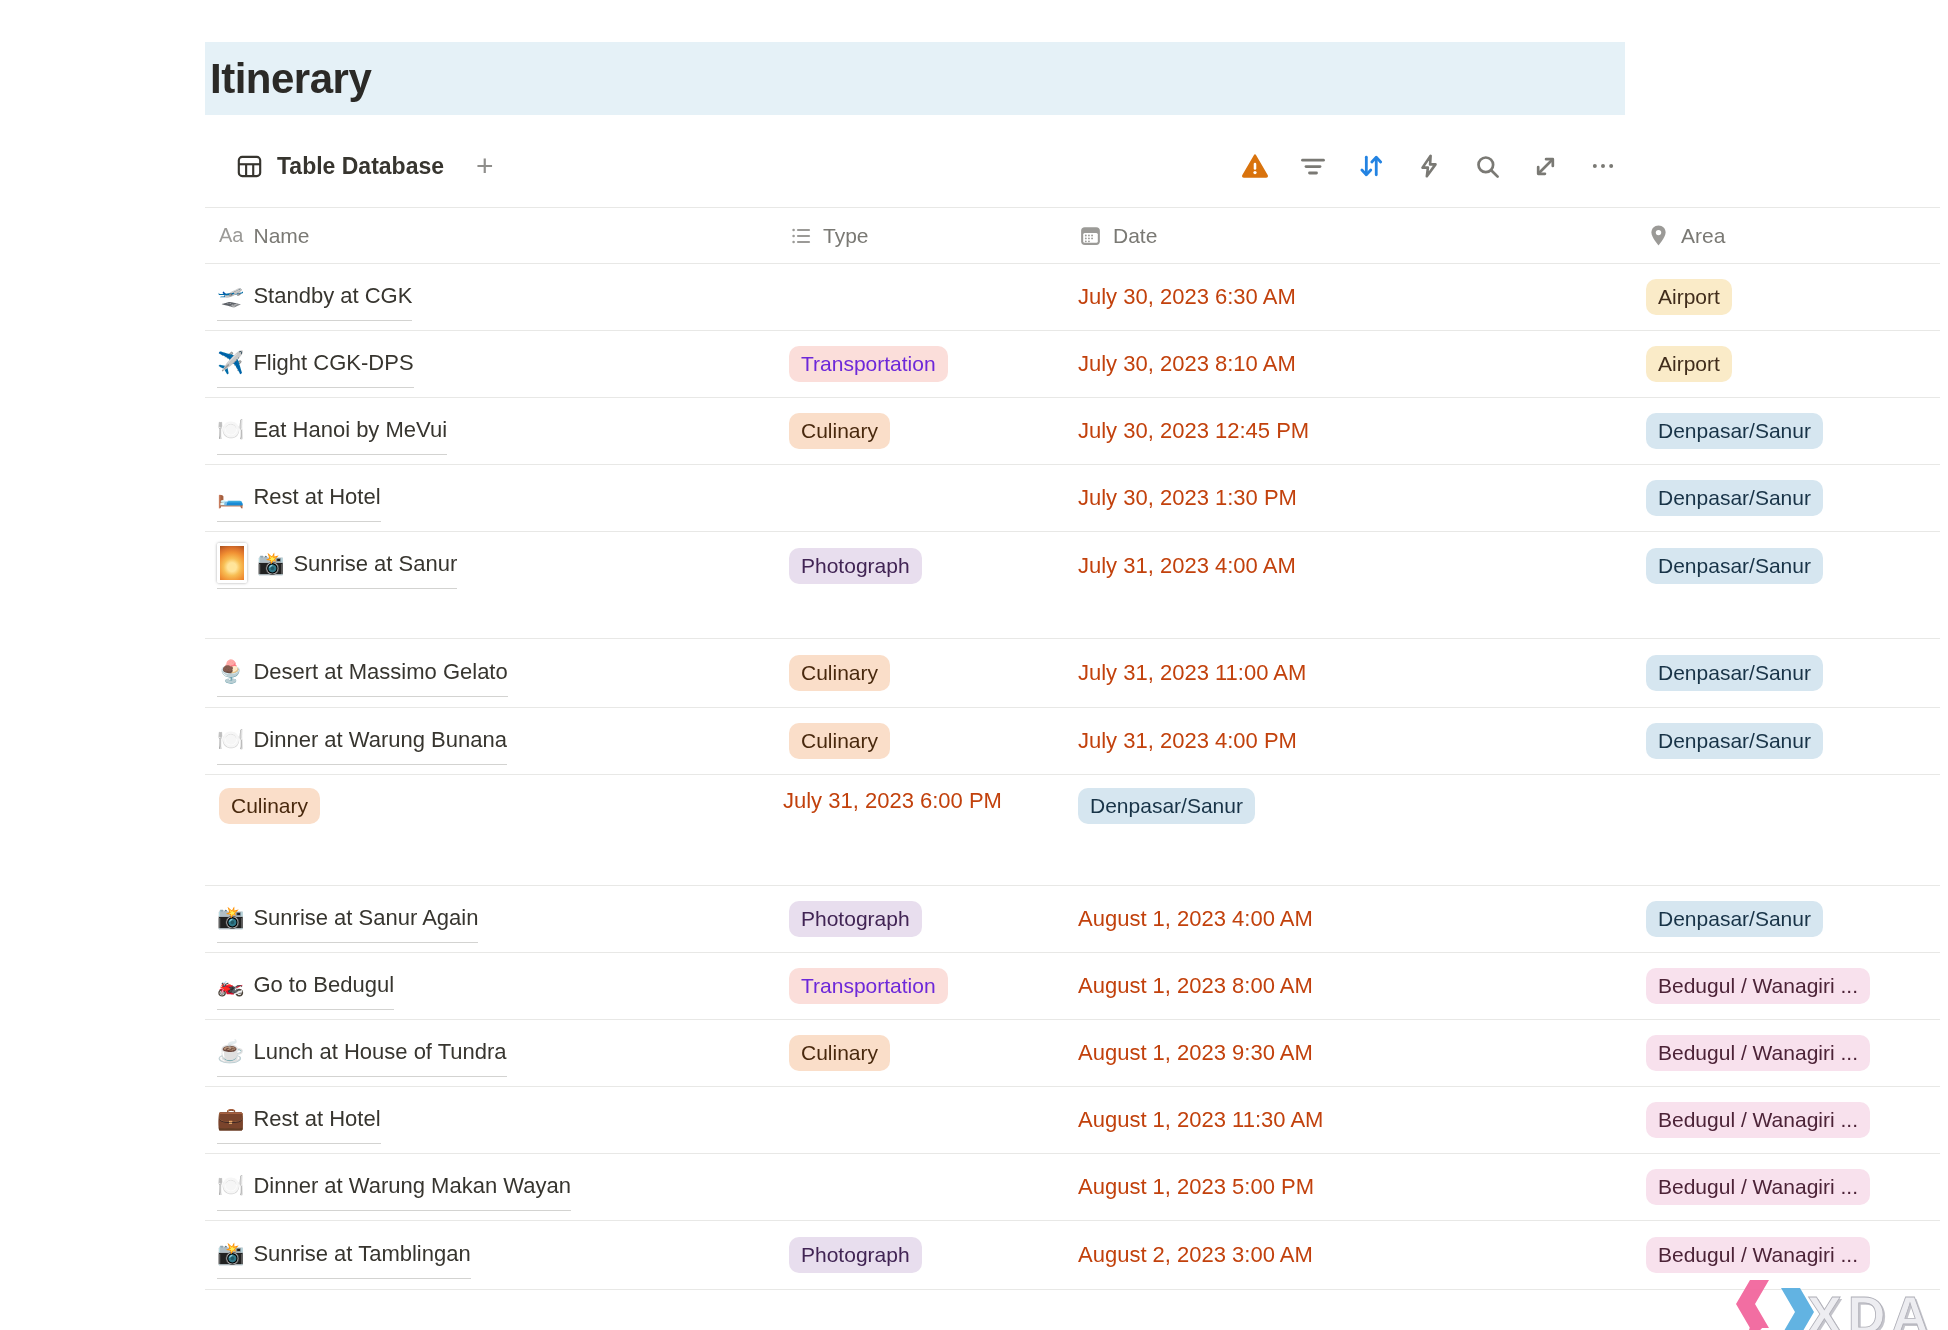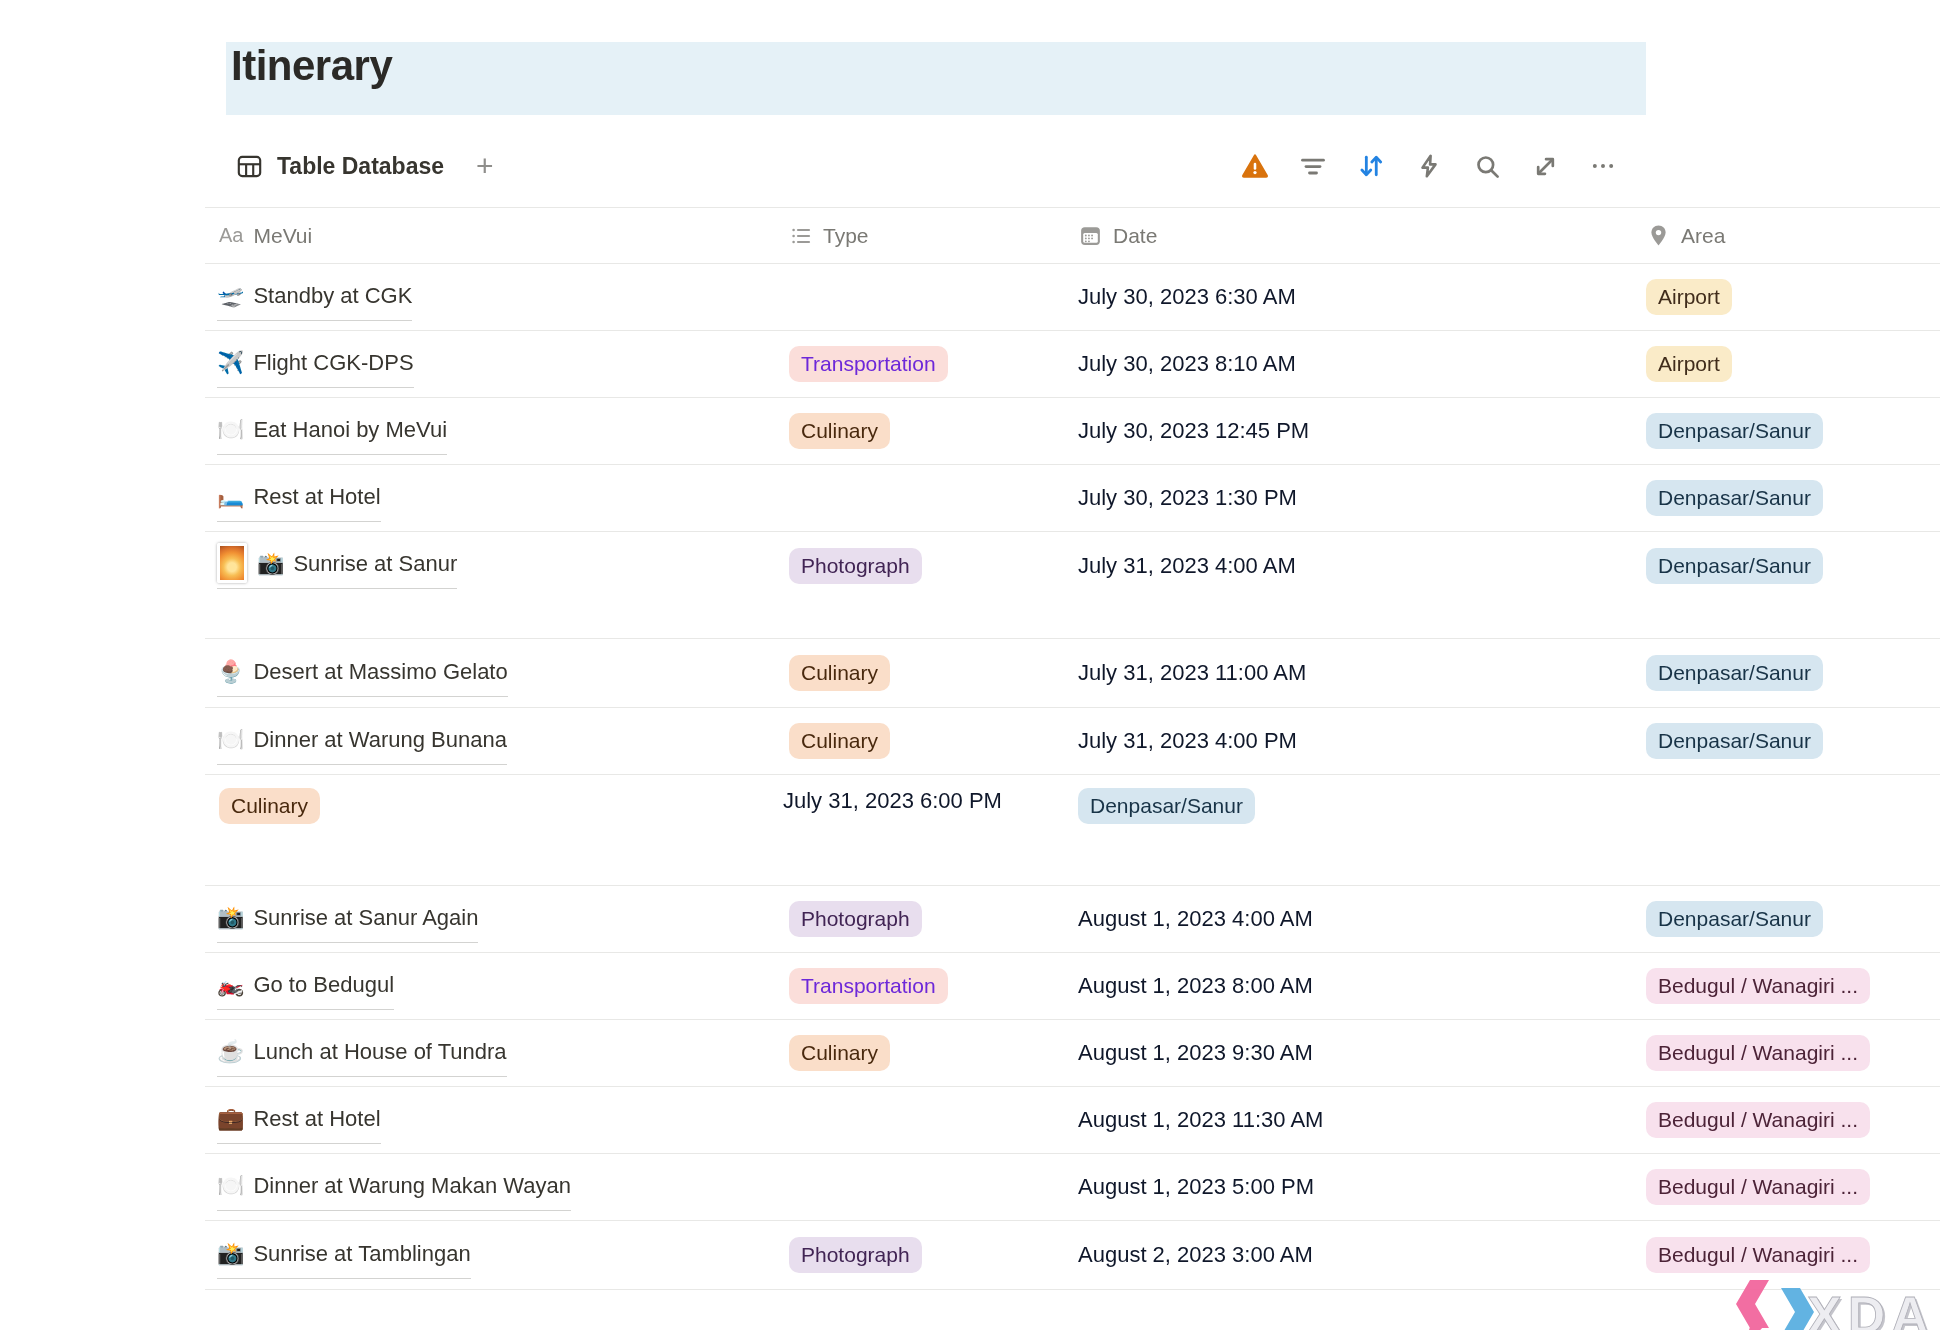--- a/index.html
+++ b/index.html
@@ -6,21 +6,21 @@
   html,body { width: 1948px; height: 1330px; }
   body {
     position: relative; background: #ffffff; overflow: hidden;
     font-family: "Liberation Sans", sans-serif; color: #37352f;
     -webkit-font-smoothing: antialiased;
   }
 
   
   .title-block {
     position: absolute; left: 205px; top: 42px; width: 1420px; height: 73px;
-    background: #e5f1f7; display: flex;  margin-left: 21px;
+    background: #e5f1f7; display: flex; align-items: center;
   }
   .title-block h1 { font-size: 42px; font-weight: 700; letter-spacing: -0.5px; padding-left: 5px; color: #2b2a27; }
 
   
   .view-bar { position: absolute; left: 205px; top: 138px; width: 1735px; height: 56px; }
   .view-left { position: absolute; left: 30px; top: 0; height: 56px; display: flex; align-items: center; gap: 14px; }
   .view-label { font-size: 23px; font-weight: 600; color: #37352f; }
   .add-view { font-size: 30px; font-weight: 300; color: #8f8e8b; margin-left: 18px; line-height: 1; }
   .toolbar { position: absolute; left: 1036px; top: 0; height: 56px; display: flex; align-items: center; gap: 30px; }
   .tool-btn { width: 28px; height: 28px; display: flex; align-items: center; justify-content: center; }
@@ -39,21 +39,21 @@
   .row { height: 67px; }
   .row.tall { height: 111px; align-items: start; }
   .row.tall .cell { padding-top: 13px; }
   .row.no-border { border-bottom: none; }
   .row.gap { height: 40px; }
   .row.last { height: 69px; }
 
   .cell { display: flex; align-items: center; min-width: 0; text-align: center; }
   .name-cell { padding-left: 12px; font-size: 22px; font-weight: 500; }
   .type-cell { padding-left: 14px; }
-  .date-cell { padding-left: 8px; font-size: 22px; font-weight: 400; color: #0f172a; }
+  .date-cell { padding-left: 8px; font-size: 22px; font-weight: 400; color: #c2410c; }
   .area-cell { padding-left: 8px; }
   .row.tall .type-cell, .row.tall .date-cell, .row.tall .area-cell { align-self: start; }
 
   .name-link {
     display: inline; line-height: 44px;
     border-bottom: 1.5px solid rgba(55,53,47,0.22); padding-bottom: 2px;
   }
   .row-icon { font-size: 22px; margin-right: 9px; }
   .photo-chip {
     display: inline-block; width: 30px; height: 40px; margin-right: 10px;
@@ -156,21 +156,21 @@
         </svg>
     </span>
   </div>
 </div>
 
 <div class="db-table">
 
   <div class="trow thead">
     <div class="th" style="padding-left:14px">
       <span class="th-icon aa-glyph">Aa</span>
-      <span>MeVui</span>
+      <span>Name</span>
     </div>
     <div class="th" style="padding-left:14px">
       <span class="th-icon">
         <svg width="24" height="24" viewBox="0 0 24 24">
             <g stroke="#9b9a97" stroke-width="2.2" stroke-linecap="round">
               <line x1="9" y1="6" x2="20" y2="6"></line>
               <line x1="9" y1="12" x2="20" y2="12"></line>
               <line x1="9" y1="18" x2="20" y2="18"></line>
             </g>
             <g fill="#9b9a97">

